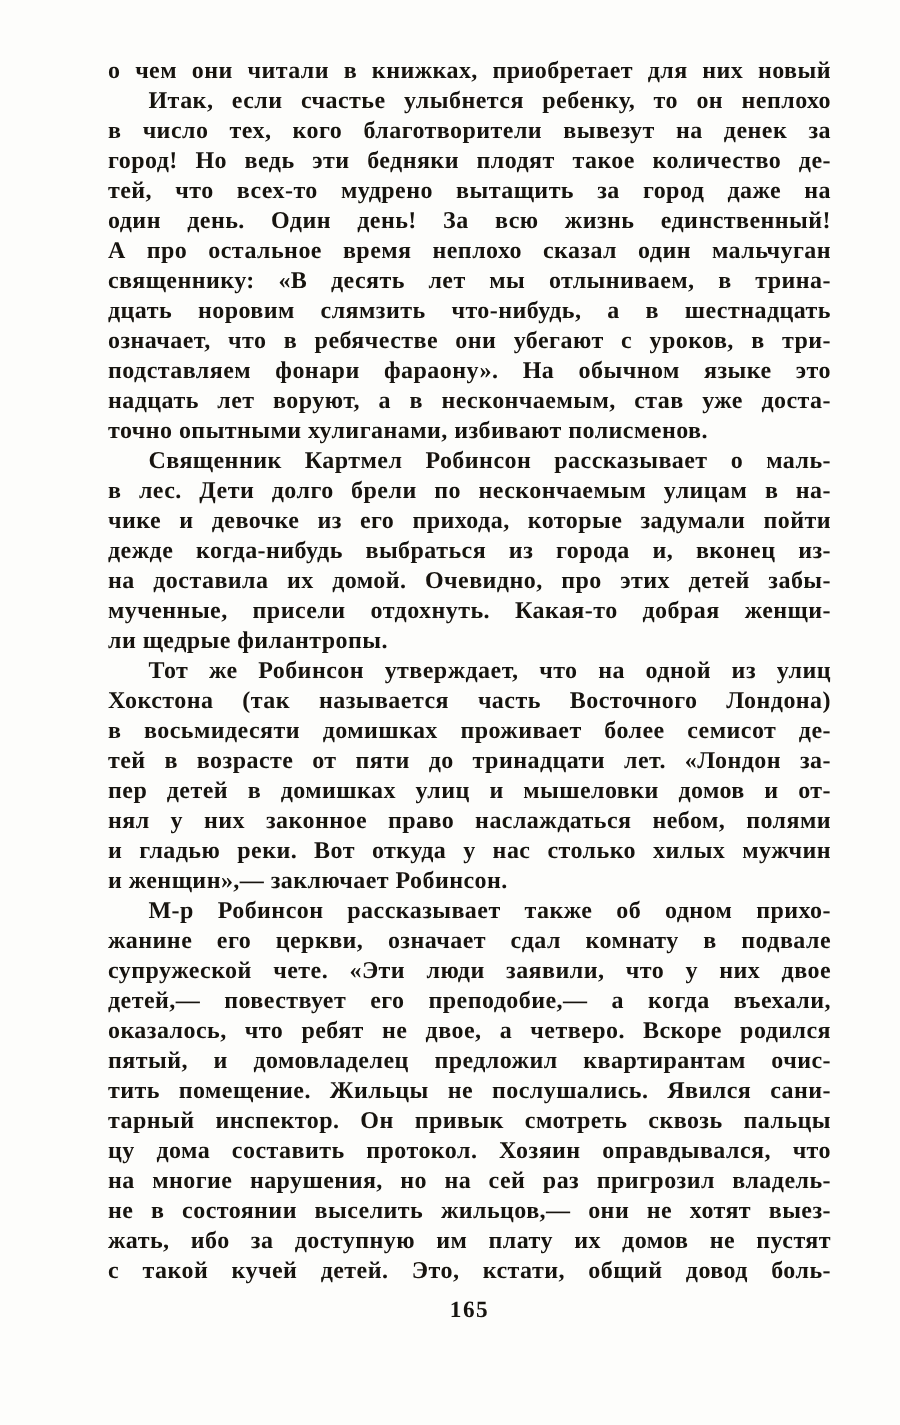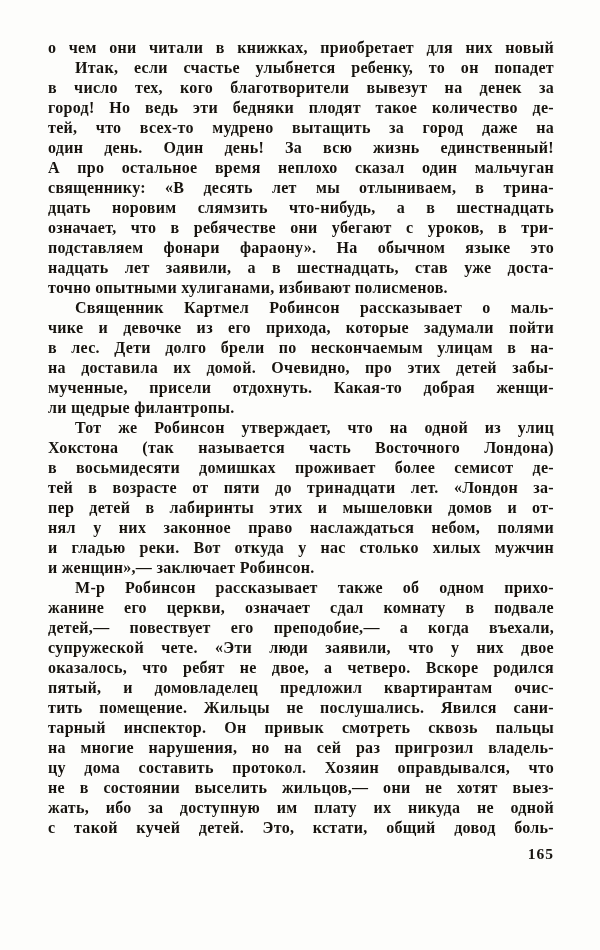--- a/index.html
+++ b/index.html
@@ -6,21 +6,21 @@
     margin: 0;
     padding: 0;
     background: #fdfdfb;
   }
   .page {
     position: relative;
     box-sizing: border-box;
     width: 600px;
     height: 950px;
     background: #fdfdfb;
-    padding: 38px 46px 0 48px;
+    padding: 38px 46px 0 72px;
     font-family: "Liberation Serif", "DejaVu Serif", serif;
     font-weight: bold;
     font-size: 16px;
     line-height: 20px;
     color: #17140f;
     letter-spacing: 0.3px;
     overflow: hidden;
   }
   .text-block {
     width: 100%;
@@ -39,76 +39,77 @@
   
   .line { white-space: normal; }
   .paragraph.indent .line:first-child {
     text-indent: 27px;
   }
   .line.line-last {
     text-align-last: left;
   }
   .page-number {
     margin-top: 6px;
-    text-align: right;
+    text-align: center;
     font-size: 15.5px;
     letter-spacing: 1px;
     color: #17140f;
   }
 </style>
 </head>
 <body>
 
 <div class="page">
   <div class="text-block" id="text-block">
       <div class="paragraph">
         <div class="line">о чем они читали в книжках, приобретает для них новый</div>
       </div>
       <div class="paragraph indent">
-        <div class="line">Итак, если счастье улыбнется ребенку, то он попадет</div>
+        <div class="line">Итак, если счастье улыбнется ребенку, то он неплохо</div>
         <div class="line">в число тех, кого благотворители вывезут на денек за</div>
         <div class="line">город! Но ведь эти бедняки плодят такое количество де-</div>
         <div class="line">тей, что всех-то мудрено вытащить за город даже на</div>
         <div class="line">один день. Один день! За всю жизнь единственный!</div>
         <div class="line">А про остальное время неплохо сказал один мальчуган</div>
         <div class="line">священнику: «В десять лет мы отлыниваем, в трина-</div>
         <div class="line">дцать норовим слямзить что-нибудь, а в шестнадцать</div>
         <div class="line">означает, что в ребячестве они убегают с уроков, в три-</div>
         <div class="line">подставляем фонари фараону». На обычном языке это</div>
-        <div class="line">надцать лет заявили, а в шестнадцать, став уже доста-</div>
+        <div class="line">надцать лет воруют, а в нескончаемым, став уже доста-</div>
         <div class="line line-last">точно опытными хулиганами, избивают полисменов.</div>
       </div>
       <div class="paragraph indent">
         <div class="line">Священник Картмел Робинсон рассказывает о маль-</div>
+        <div class="line">в лес. Дети долго брели по нескончаемым улицам в на-</div>
         <div class="line">чике и девочке из его прихода, которые задумали пойти</div>
-        <div class="line">в лес. Дети долго брели по нескончаемым улицам в на-</div>
+        <div class="line">дежде когда-нибудь выбраться из города и, вконец из-</div>
         <div class="line">на доставила их домой. Очевидно, про этих детей забы-</div>
         <div class="line">мученные, присели отдохнуть. Какая-то добрая женщи-</div>
         <div class="line line-last">ли щедрые филантропы.</div>
       </div>
       <div class="paragraph indent">
         <div class="line">Тот же Робинсон утверждает, что на одной из улиц</div>
         <div class="line">Хокстона (так называется часть Восточного Лондона)</div>
         <div class="line">в восьмидесяти домишках проживает более семисот де-</div>
         <div class="line">тей в возрасте от пяти до тринадцати лет. «Лондон за-</div>
-        <div class="line">пер детей в лабиринты этих и мышеловки домов и от-</div>
+        <div class="line">пер детей в домишках улиц и мышеловки домов и от-</div>
         <div class="line">нял у них законное право наслаждаться небом, полями</div>
         <div class="line">и гладью реки. Вот откуда у нас столько хилых мужчин</div>
         <div class="line line-last">и женщин»,— заключает Робинсон.</div>
       </div>
       <div class="paragraph indent">
         <div class="line">М-р Робинсон рассказывает также об одном прихо-</div>
         <div class="line">жанине его церкви, означает сдал комнату в подвале</div>
+        <div class="line">супружеской чете. «Эти люди заявили, что у них двое</div>
         <div class="line">детей,— повествует его преподобие,— а когда въехали,</div>
-        <div class="line">супружеской чете. «Эти люди заявили, что у них двое</div>
         <div class="line">оказалось, что ребят не двое, а четверо. Вскоре родился</div>
         <div class="line">пятый, и домовладелец предложил квартирантам очис-</div>
         <div class="line">тить помещение. Жильцы не послушались. Явился сани-</div>
         <div class="line">тарный инспектор. Он привык смотреть сквозь пальцы</div>
+        <div class="line">цу дома составить протокол. Хозяин оправдывался, что</div>
         <div class="line">на многие нарушения, но на сей раз пригрозил владель-</div>
-        <div class="line">цу дома составить протокол. Хозяин оправдывался, что</div>
         <div class="line">не в состоянии выселить жильцов,— они не хотят выез-</div>
-        <div class="line">жать, ибо за доступную им плату их никуда не одной</div>
+        <div class="line">жать, ибо за доступную им плату их домов не пустят</div>
         <div class="line">с такой кучей детей. Это, кстати, общий довод боль-</div>
       </div>
     </div>
   <div class="page-number">165</div>
 </div>
 
 </body></html>

